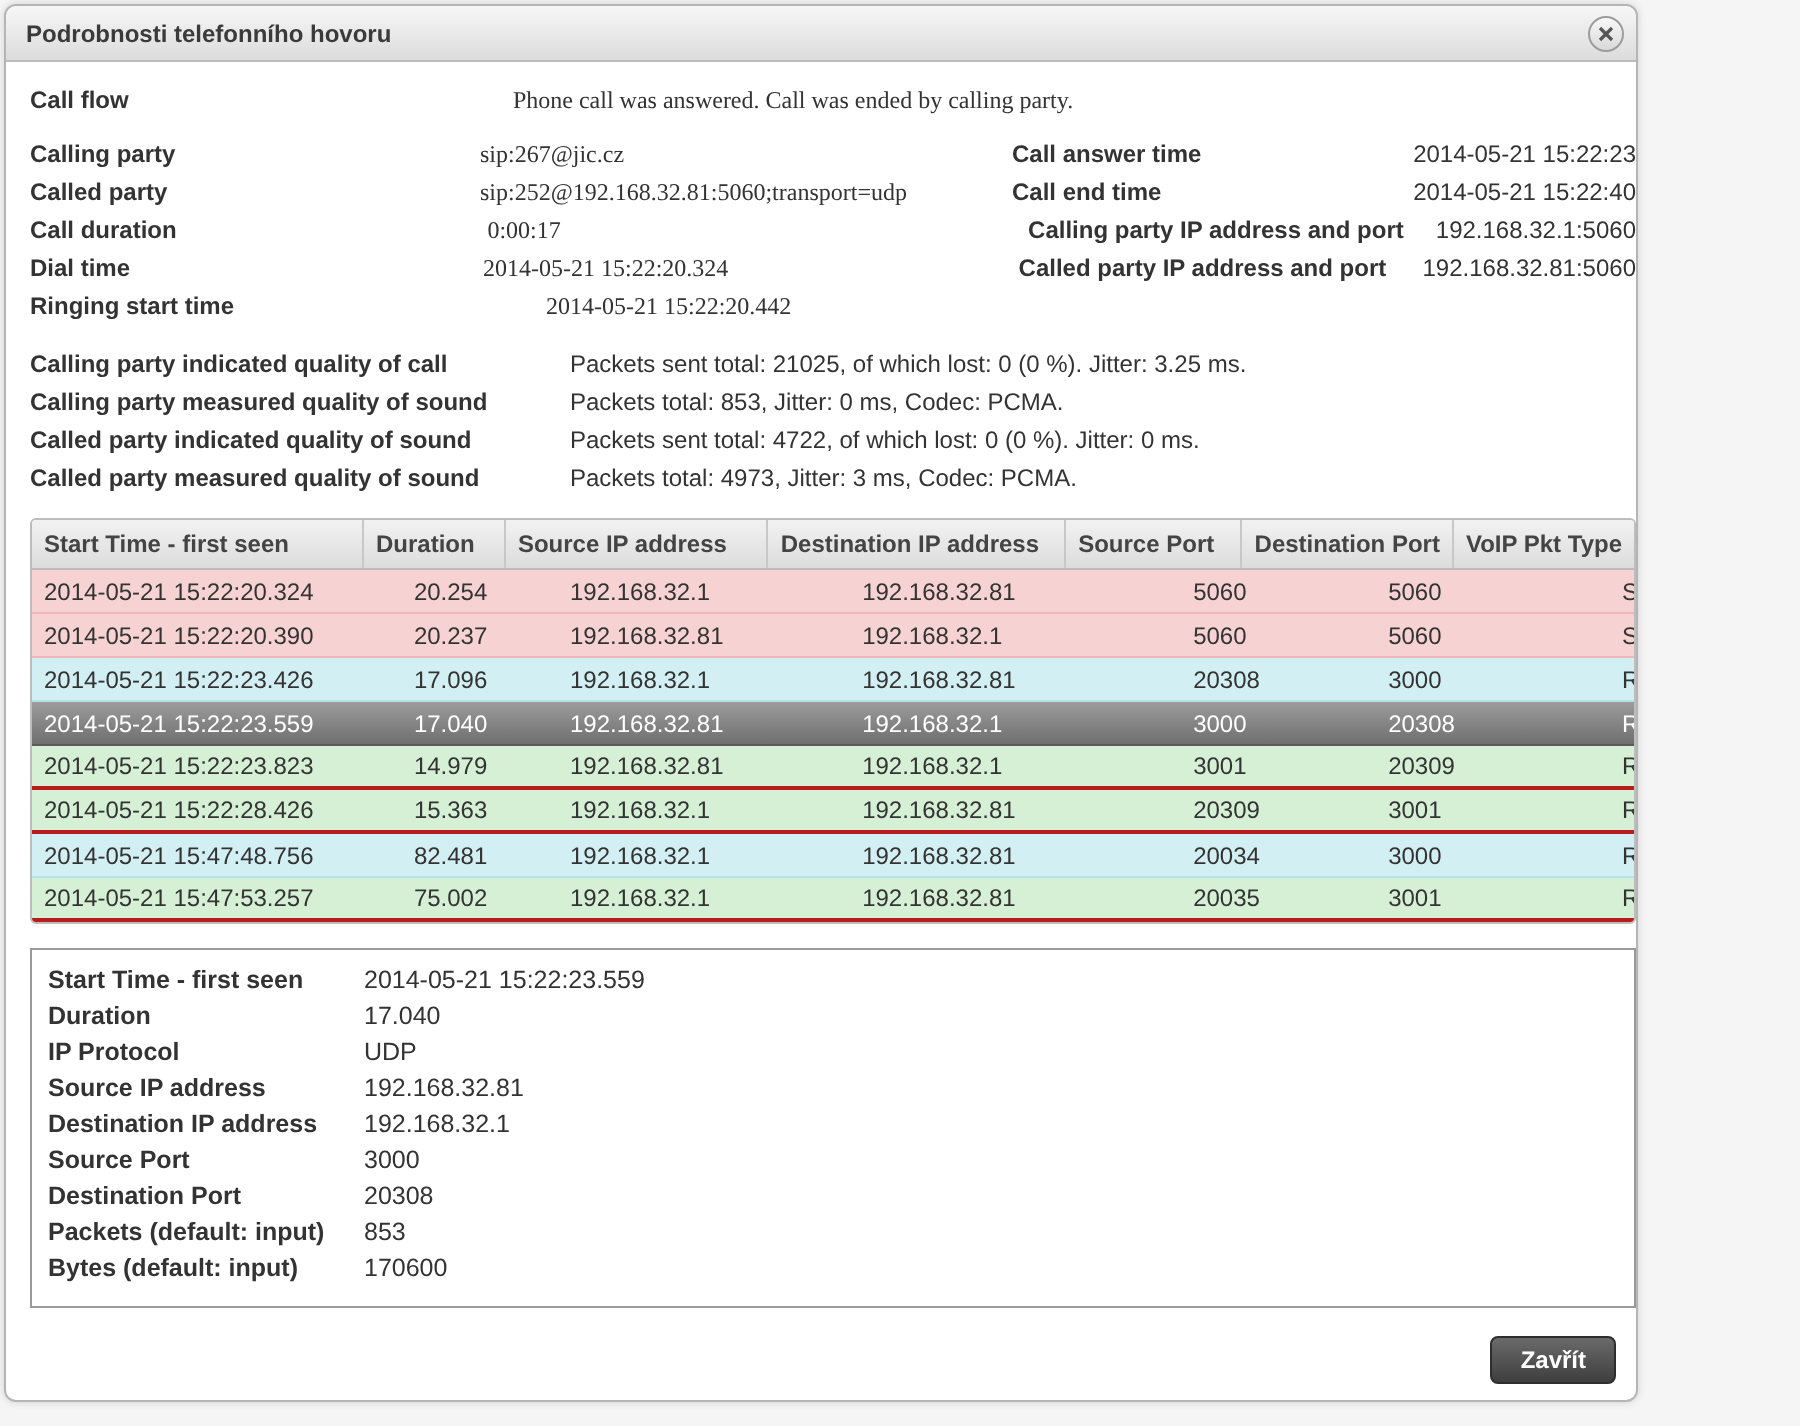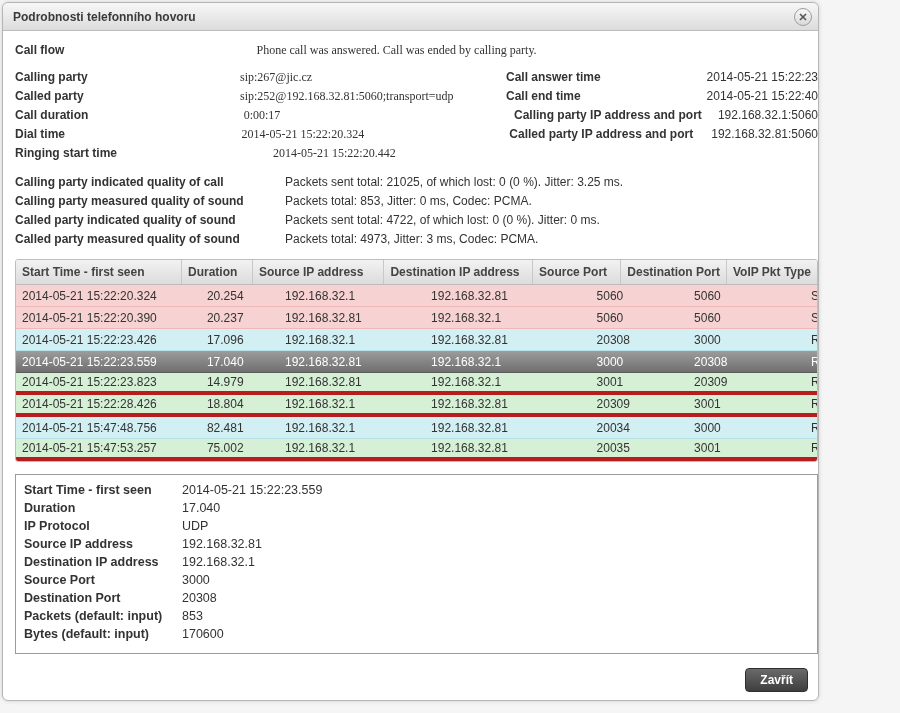--- a/index.html
+++ b/index.html
@@ -80,21 +80,21 @@
   .grid-row > div { padding: 0 6px; white-space: nowrap; overflow:hidden; }
   .c-start { width: 190px; }
   .c-dur   { width: 80px; }
   .c-sip   { width: 150px; }
   .c-dip   { width: 170px; }
   .c-sp    { width: 100px; }
   .c-dp    { width: 120px; }
   .c-pt    { flex:1; }
   .row-pink { background: #f7d2d2; border-bottom: 1px solid #f0b7b7;}
   .row-cyan { background: #d2eff3; border-bottom: 1px solid #b4e2e8;}
-  .row-green{ background: #d6f0d6; border-bottom: 4px solid #b91c1c;}
+  .row-green{ background: #d6f0d6; border-bottom: 2px solid #b91c1c;}
   .row-sel  { background: linear-gradient(#9c9c9c,#6f6f6f); color:#fff; border-bottom:1px solid #5a5a5a;}
   
   .detail {
     margin-top: 12px;
     border: 1px solid #9a9a9a;
     height: 180px;
     overflow-y: scroll;
     padding: 6px 8px;
     font-size: 12.5px;
   }
@@ -248,21 +248,21 @@
             <div class="c-start">2014-05-21 15:22:23.823</div>
             <div class="c-dur">14.979</div>
             <div class="c-sip">192.168.32.81</div>
             <div class="c-dip">192.168.32.1</div>
             <div class="c-sp">3001</div>
             <div class="c-dp">20309</div>
             <div class="c-pt">RTCP</div>
           </div>
           <div class="grid-row row-green">
             <div class="c-start">2014-05-21 15:22:28.426</div>
-            <div class="c-dur">18.804</div>
+            <div class="c-dur">15.363</div>
             <div class="c-sip">192.168.32.1</div>
             <div class="c-dip">192.168.32.81</div>
             <div class="c-sp">20309</div>
             <div class="c-dp">3001</div>
             <div class="c-pt">RTCP</div>
           </div>
           <div class="grid-row row-cyan">
             <div class="c-start">2014-05-21 15:47:48.756</div>
             <div class="c-dur">82.481</div>
             <div class="c-sip">192.168.32.1</div>

